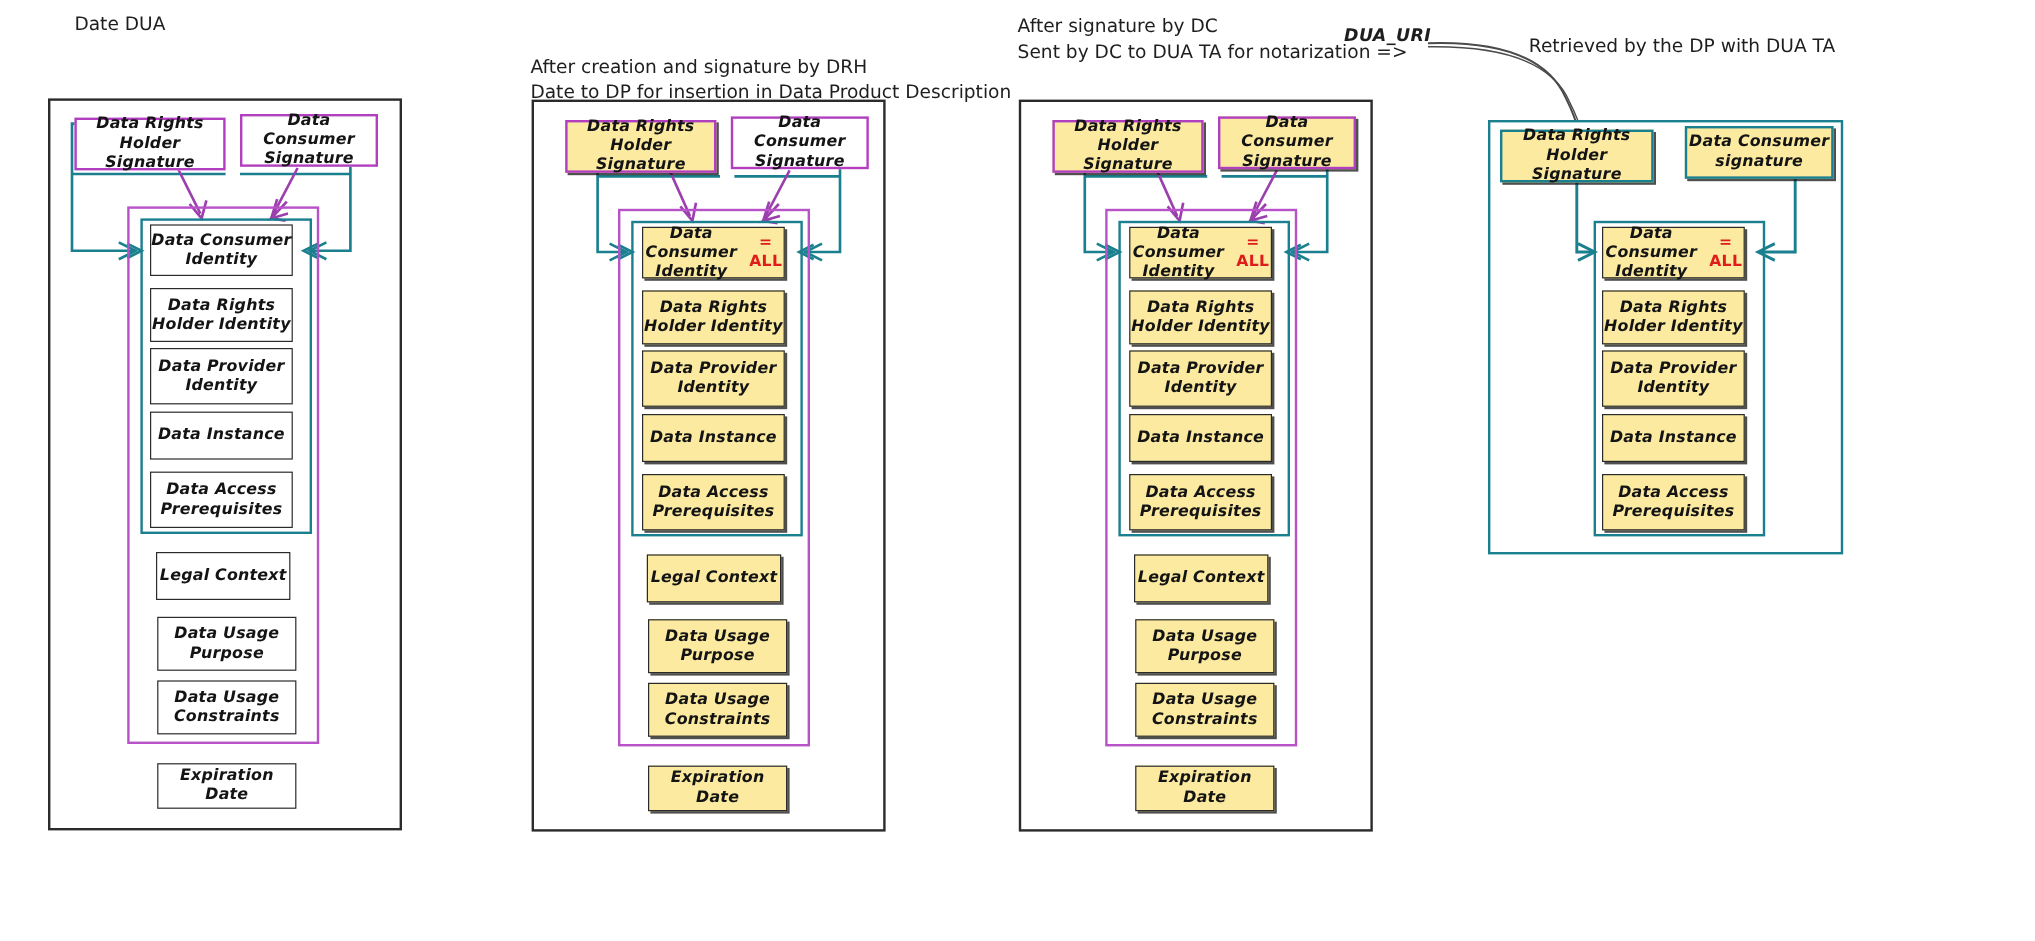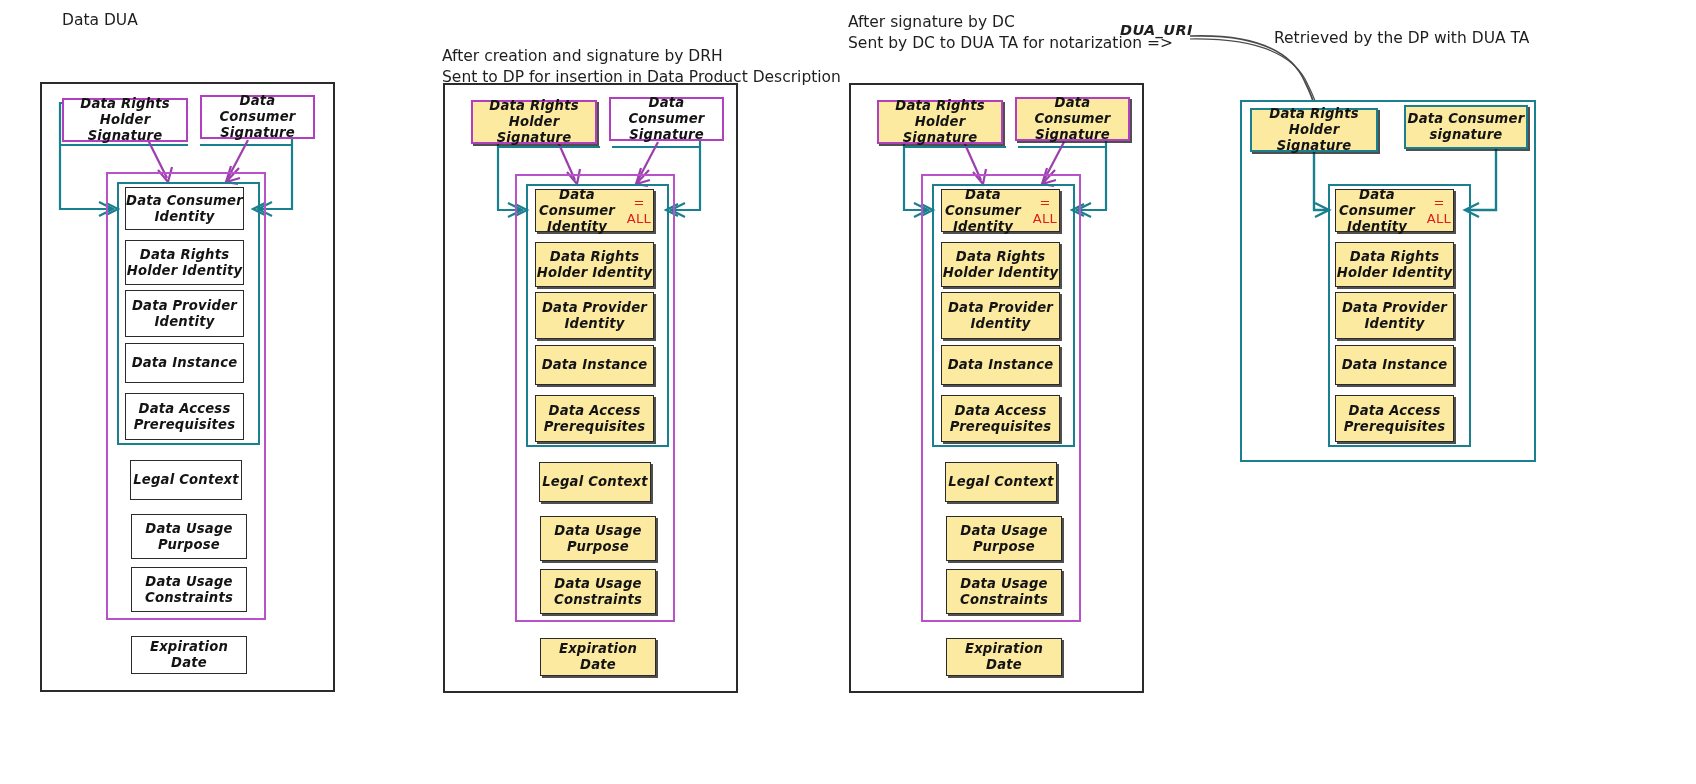--- a/index.html
+++ b/index.html
@@ -37,37 +37,37 @@
     text-align:center;
     font-family:"DejaVu Sans","Liberation Sans",sans-serif;
     font-style:italic;font-weight:600;letter-spacing:.2px;
     font-size:13.2px;line-height:16px;color:#141414;
     border:1.9px solid #2b2b2b;background:#ffffff;
   }
   .fld.yellow{background:#fbeaa0;box-shadow:2px 2px 0 rgba(20,20,20,.75);}
   .fld.tealb{border:2.1px solid #1a7f8e;}
   .fld.magb{border:2.1px solid #b23fc0;}
   .fld .t{display:block;}
-  .all{color:#e01b1b;font-weight:400;font-style:normal;
+  .all{color:#e01b1b;font-weight:700;font-style:normal;
        font-size:13px;margin-left:7px;letter-spacing:.3px;}
 
   
   .grp{position:absolute;box-sizing:border-box;background:transparent;}
   .grp.mag{border:2.1px solid #b852c9;}
   .grp.teal{border:2.3px solid #1a7f8e;}
 
   svg.ovl{position:absolute;top:0;left:0;overflow:visible;pointer-events:none;}
 </style>
 </head>
 <body>
 
 <div class="panel">
 
   <div class="caption" style="left:62px;top:10px;">
-    <div>Data DUA</div>
+    <div>Date DUA</div>
   </div>
 
   <div class="frame black" style="left:40px;top:82px;width:295px;height:610px;"></div>
 
   <svg class="ovl" width="1696" height="784">
 
     <polyline points="104,103 60,103 60,209 113,209" fill="none" stroke="#1a7f8e" stroke-width="2.2"></polyline>
     <polyline points="106,203 118,209 106,215" fill="none" stroke="#1a7f8e" stroke-width="2.2"></polyline>
     <polyline points="99,202 113,209 99,216" fill="none" stroke="#1a7f8e" stroke-width="2.2"></polyline>
 
@@ -124,21 +124,21 @@
 
   <div class="fld" style="left:131px;top:636px;width:116px;height:38px;">
       <span class="t">Expiration Date</span>
     </div>
 </div>
 
 <div class="panel">
 
   <div class="caption" style="left:442px;top:12px;margin-top:34px;">
     <div>After creation and signature by DRH</div>
-    <div>Sent to DP for insertion in Data Product Description</div>
+    <div>Date to DP for insertion in Data Product Description</div>
   </div>
 
   <div class="frame black" style="left:443px;top:83px;width:295px;height:610px;"></div>
 
   <svg class="ovl" width="1696" height="784">
     <polyline points="512,105 498,105 498,210 522,210" fill="none" stroke="#1a7f8e" stroke-width="2.2"></polyline>
     <polyline points="515,204 527,210 515,216" fill="none" stroke="#1a7f8e" stroke-width="2.2"></polyline>
     <polyline points="508,203 522,210 508,217" fill="none" stroke="#1a7f8e" stroke-width="2.2"></polyline>
     <polyline points="700,105 700,147 700,210 671,210" fill="none" stroke="#1a7f8e" stroke-width="2.2"></polyline>
     <polyline points="678,204 666,210 678,216" fill="none" stroke="#1a7f8e" stroke-width="2.2"></polyline>

